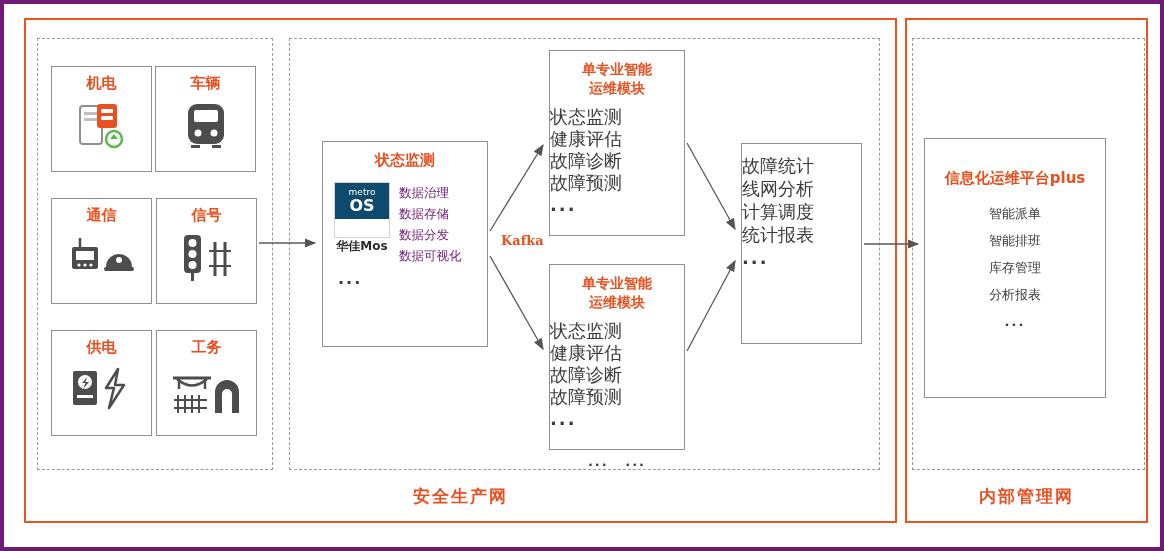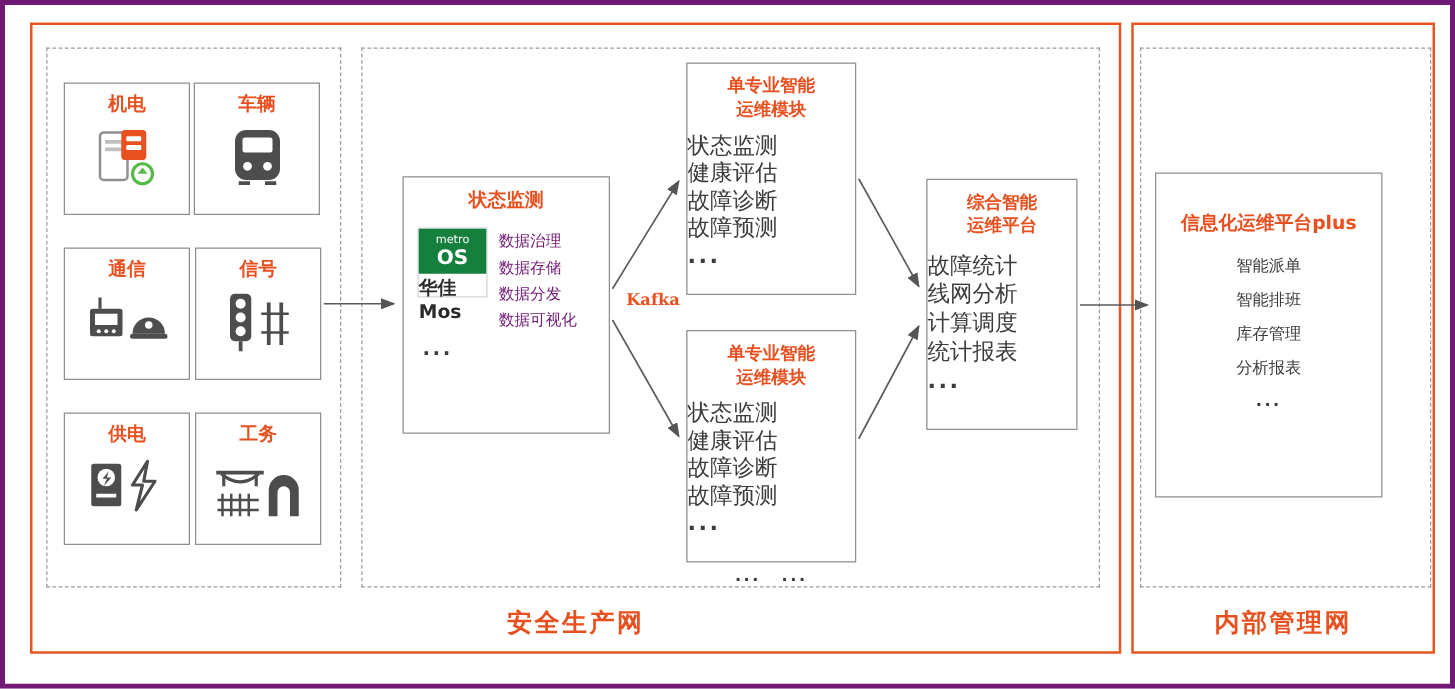--- a/index.html
+++ b/index.html
@@ -18,29 +18,29 @@
   .box-title-2l{color:#e8501f;font-weight:700;font-size:14px;text-align:center;line-height:19px;padding-top:9px;}
   .items{color:#3c3c3c;font-size:18px;text-align:left;}
   .module{width:136px;height:186px;}
   .module .items{margin-top:8px;line-height:22px;}
   .integrated .items{margin-top:10px;line-height:23px;}
   .ellipsis{font-weight:700;letter-spacing:2px;color:#3c3c3c;}
   .dp-row{display:flex;gap:9px;padding:12px 6px 0 11px;}
   .dp-items{color:#701a75;font-size:12.5px;line-height:21px;text-align:left;}
   .dp-ellipsis{margin:3px 0 0 15px;font-weight:700;letter-spacing:2px;color:#3c3c3c;text-align:left;}
   .logo{width:56px;height:56px;border:1px solid #d4d4d4;box-sizing:border-box;flex:0 0 auto;}
-  .logo-top{height:36px;background:#15803d;color:#fff;text-align:center;display:flex;flex-direction:column;justify-content:center;}
+  .logo-top{height:36px;background:#0c4a6e;color:#fff;text-align:center;display:flex;flex-direction:column;justify-content:center;}
   .logo-metro{font-size:9px;line-height:9px;display:block;}
   .logo-os{font-size:16px;font-weight:700;line-height:17px;display:block;}
-  .logo-bottom{height:18px;font-size:15px;font-weight:700;color:#2b2b2b;padding-top:2px;}
+  .logo-bottom{height:18px;text-align:center;font-size:12px;font-weight:700;color:#2b2b2b;padding-top:19px;}
   .info-box{width:182px;height:260px;}
   .info-title{padding-top:30px;font-size:15px;}
   .info-items{margin-top:12px;line-height:27px;font-size:13px;text-align:center;}
   .kafka{position:absolute;color:#e8501f;font-family:"DejaVu Serif","Liberation Serif",serif;font-size:13px;font-weight:600;}
-  .region-label{position:absolute;color:#e8501f;font-weight:700;font-size:20px;text-align:center;letter-spacing:2px;}
+  .region-label{position:absolute;color:#e8501f;font-weight:700;font-size:17px;text-align:center;letter-spacing:2px;}
   .more-row{position:absolute;color:#3c3c3c;font-weight:700;letter-spacing:2px;word-spacing:10px;text-align:center;font-size:13px;}
   .arrow{stroke:#5a5a5a;stroke-width:1.3;marker-end:url(#ah);}
 </style>
 </head>
 <body>
 
 <div class="canvas">
 
   <div class="region" style="left:20px;top:14px;width:873px;height:505px;"></div>
   <div class="region" style="left:901px;top:14px;width:243px;height:505px;"></div>
@@ -177,24 +177,20 @@
       <div>健康评估</div>
       <div>故障诊断</div>
       <div>故障预测</div>
       <div class="ellipsis">...</div>
     </div>
   </div>
 
   <div class="more-row" style="left:545px;top:450px;width:136px;">... ...</div>
 
   <div class="box integrated" style="left:737px;top:139px;width:121px;height:201px;">
-    <div class="box-title-2l">
-      <div>综合智能</div>
-      <div>运维平台</div>
-    </div>
     <div class="items">
       <div>故障统计</div>
       <div>线网分析</div>
       <div>计算调度</div>
       <div>统计报表</div>
       <div class="ellipsis">...</div>
     </div>
   </div>
 
   <div class="box info-box" style="left:920px;top:134px;">

